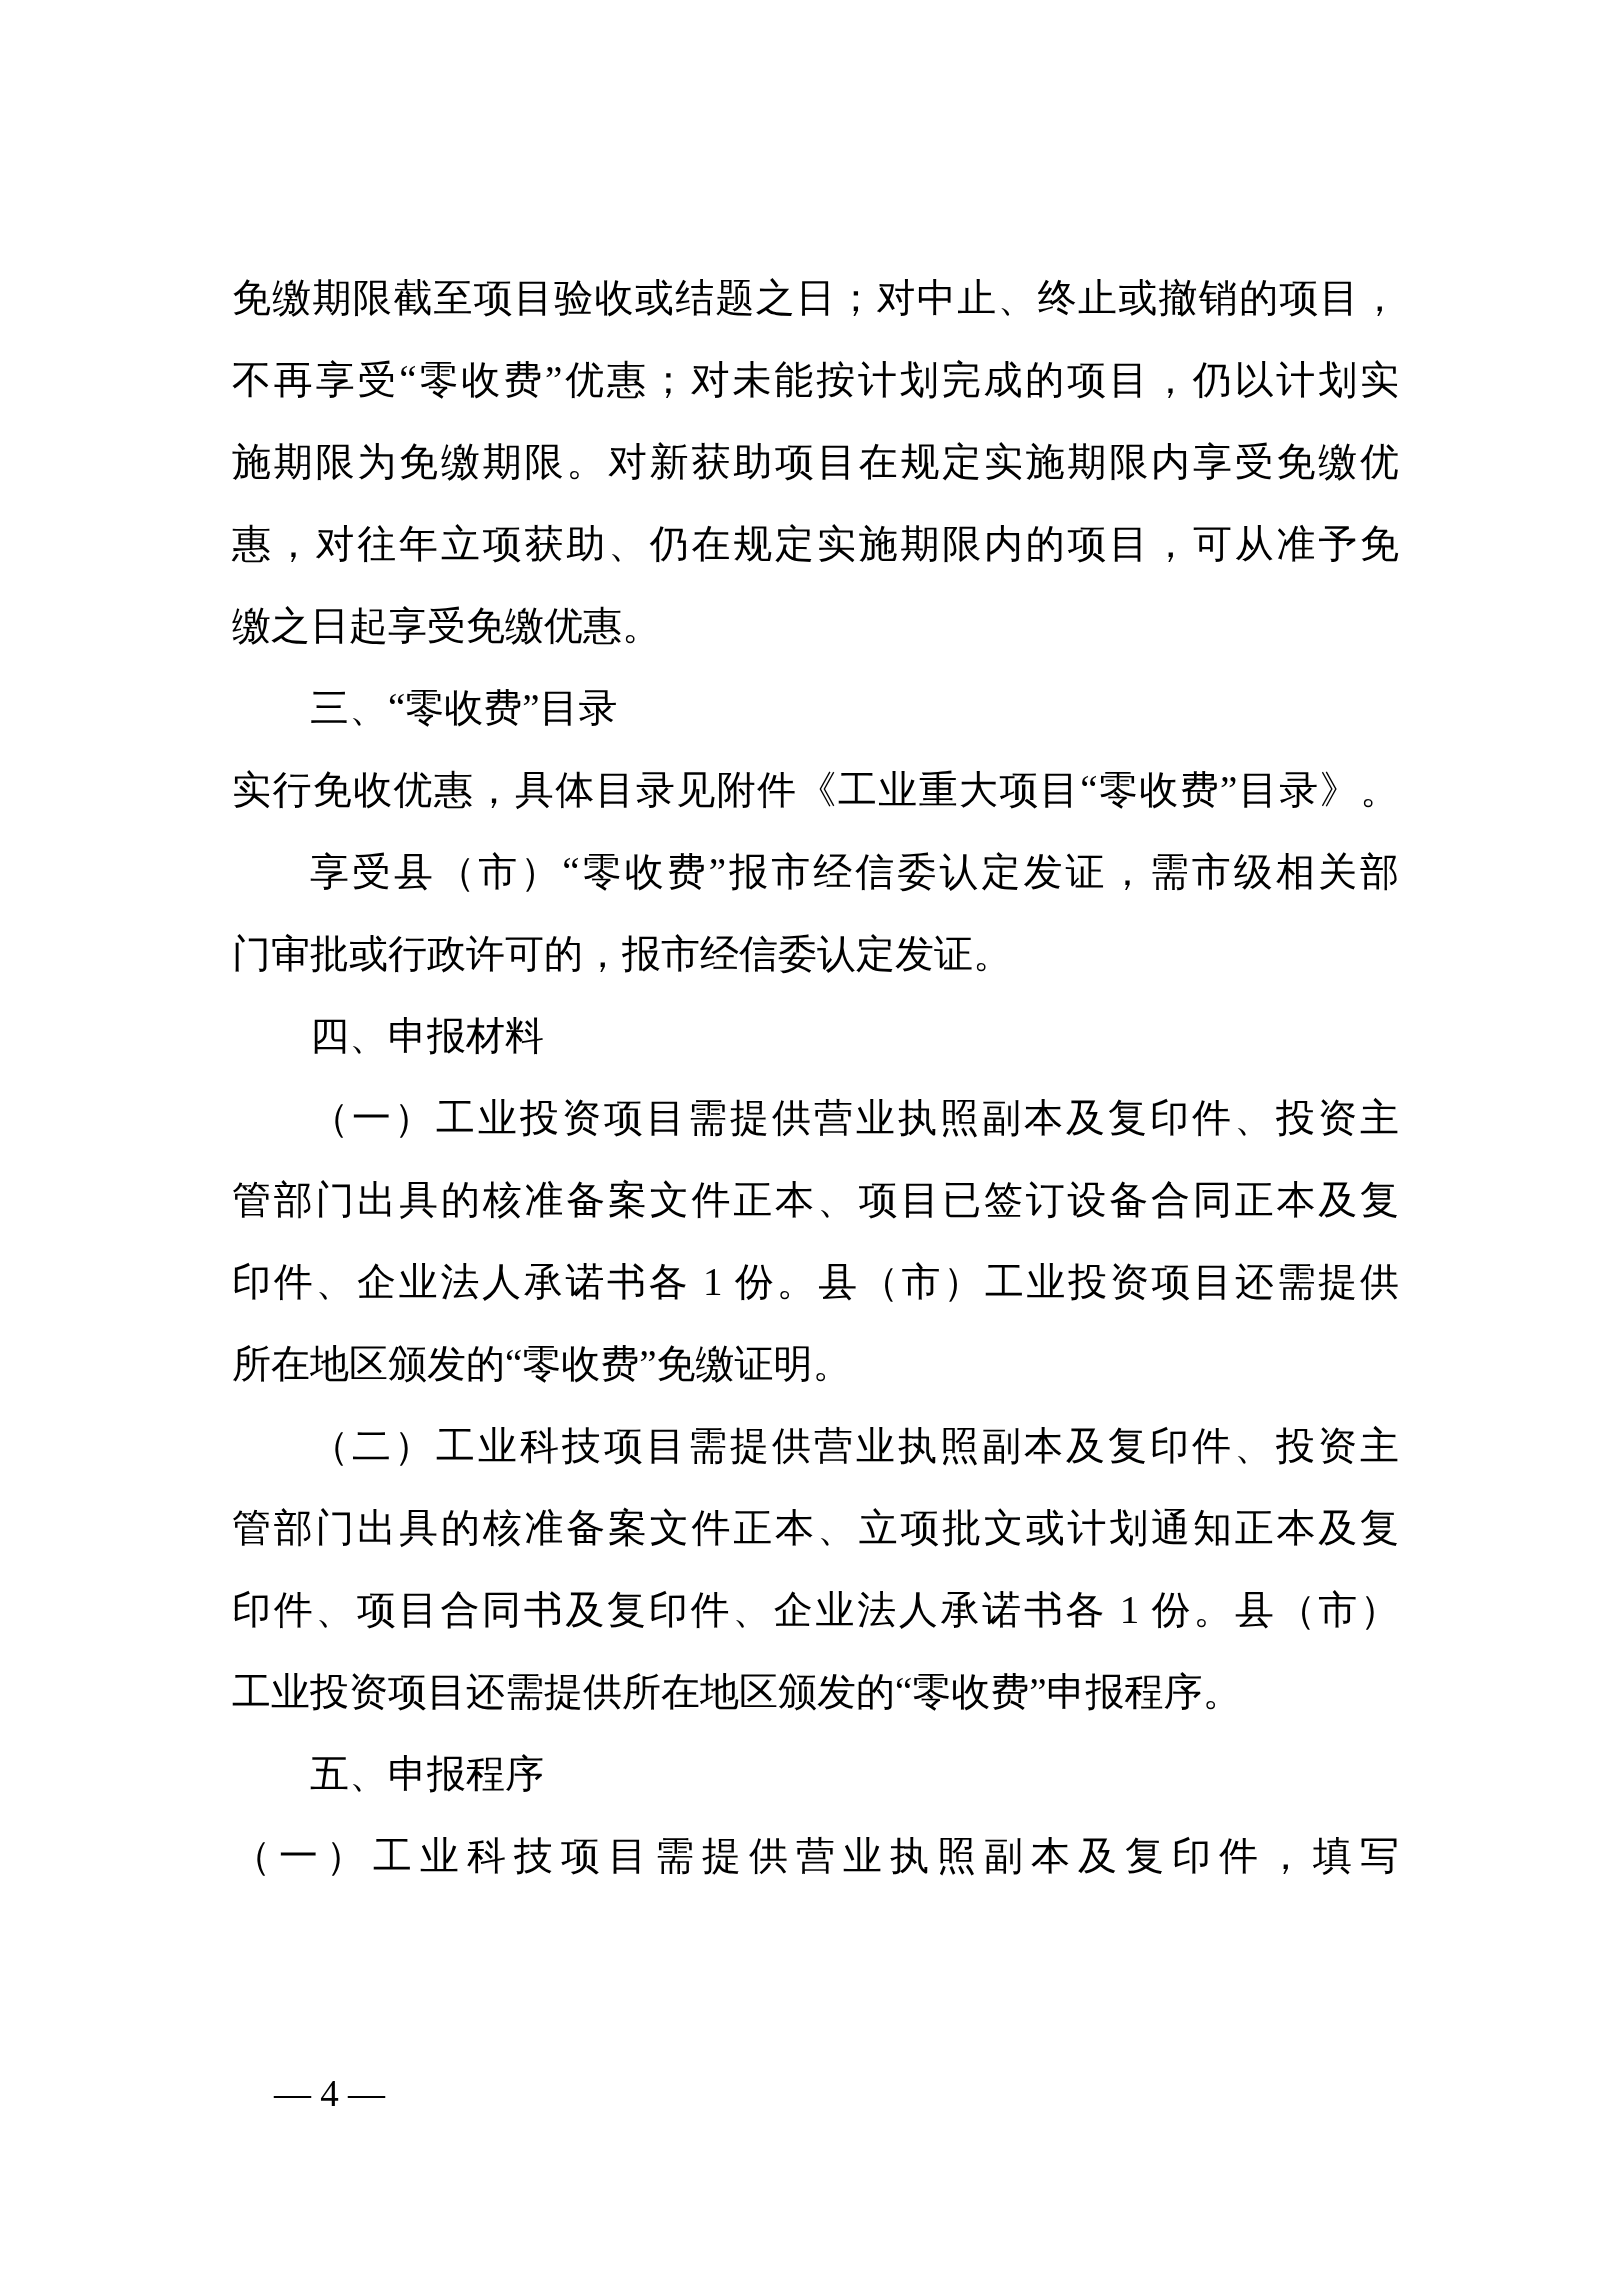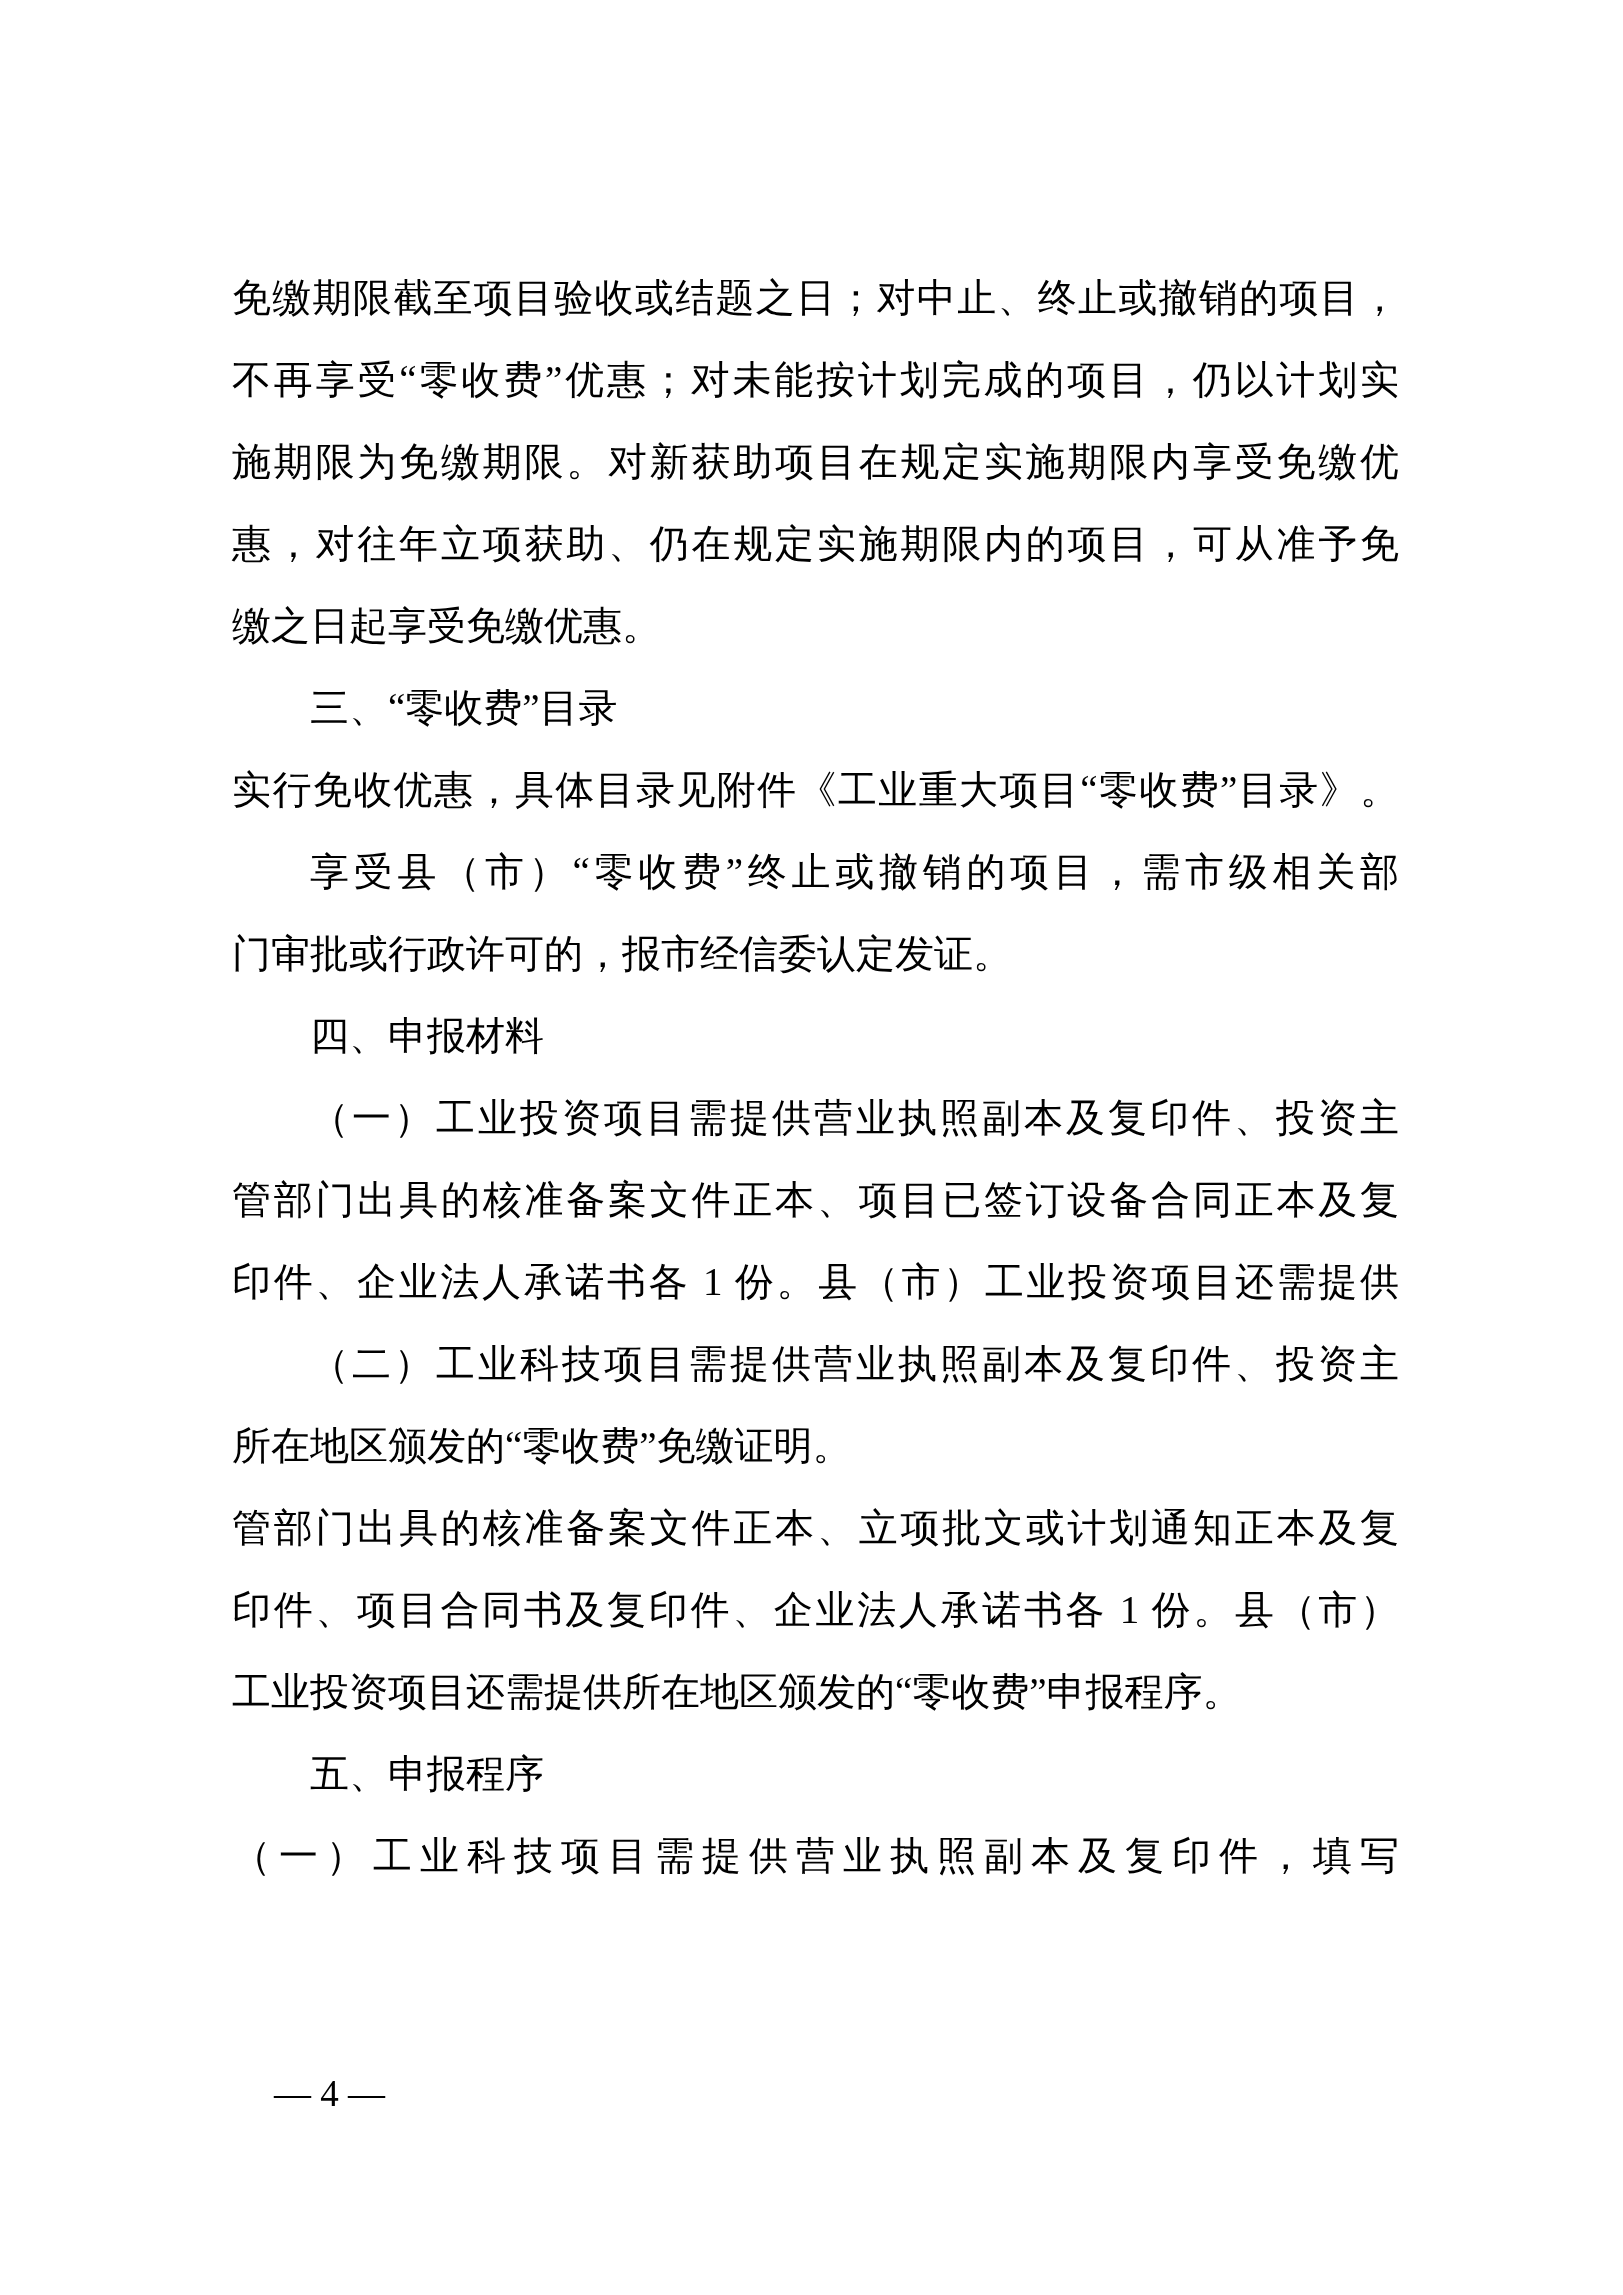--- a/index.html
+++ b/index.html
@@ -55,28 +55,28 @@
 
 <div class="page">
   <div class="doc-body">
     <div class="line">免缴期限截至项目验收或结题之日；对中止、终止或撤销的项目，</div>
     <div class="line">不再享受“零收费”优惠；对未能按计划完成的项目，仍以计划实</div>
     <div class="line">施期限为免缴期限。对新获助项目在规定实施期限内享受免缴优</div>
     <div class="line">惠，对往年立项获助、仍在规定实施期限内的项目，可从准予免</div>
     <div class="line left">缴之日起享受免缴优惠。</div>
     <div class="line left indent">三、“零收费”目录</div>
     <div class="line">实行免收优惠，具体目录见附件《工业重大项目“零收费”目录》。</div>
-    <div class="line indent">享受县（市）“零收费”终止或撤销的项目，需市级相关部</div>
+    <div class="line indent">享受县（市）“零收费”报市经信委认定发证，需市级相关部</div>
     <div class="line left">门审批或行政许可的，报市经信委认定发证。</div>
     <div class="line left indent">四、申报材料</div>
     <div class="line indent">（一）工业投资项目需提供营业执照副本及复印件、投资主</div>
     <div class="line">管部门出具的核准备案文件正本、项目已签订设备合同正本及复</div>
     <div class="line">印件、企业法人承诺书各 1 份。县（市）工业投资项目还需提供</div>
+    <div class="line left">所在地区颁发的“零收费”免缴证明。</div>
     <div class="line indent">（二）工业科技项目需提供营业执照副本及复印件、投资主</div>
-    <div class="line left">所在地区颁发的“零收费”免缴证明。</div>
     <div class="line">管部门出具的核准备案文件正本、立项批文或计划通知正本及复</div>
     <div class="line">印件、项目合同书及复印件、企业法人承诺书各 1 份。县（市）</div>
     <div class="line left">工业投资项目还需提供所在地区颁发的“零收费”申报程序。</div>
     <div class="line left indent">五、申报程序</div>
     <div class="line">（一）工业科技项目需提供营业执照副本及复印件，填写</div>
   </div>
 
   <div class="footer">— 4 —</div>
 </div>
 

